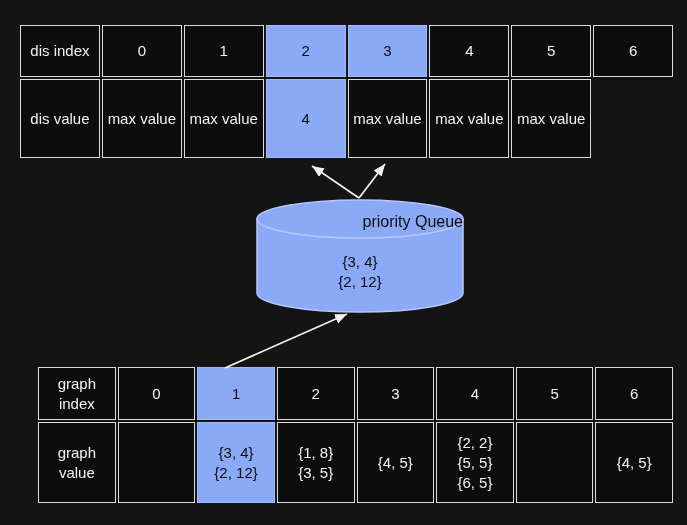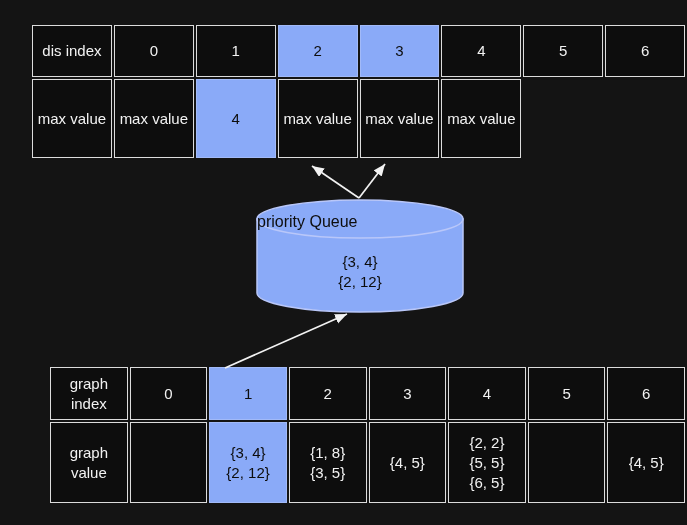--- a/index.html
+++ b/index.html
@@ -6,21 +6,21 @@
   .canvas {
     position: relative;
     width: 687px;
     height: 525px;
     background: #141414;
     font-family: "Liberation Sans", sans-serif;
     overflow: hidden;
   }
   .dtable {
     position: absolute;
-    left: 32px;
+    left: 20px;
     width: 653px;
     display: grid;
     grid-template-columns: repeat(8, 1fr);
     gap: 2px;
     box-sizing: border-box;
   }
   .dtable.dis   { top: 25px;  grid-template-rows: 52px 79px; }
   .dtable.graph { top: 367px; grid-template-rows: 53px 81px; padding-left: 18px; }
   .cell {
     box-sizing: border-box;
@@ -43,21 +43,21 @@
   }
   svg.overlay {
     position: absolute;
     left: 0; top: 0;
     pointer-events: none;
   }
   .queue-title {
     position: absolute;
     left: 257px; top: 213px;
     width: 206px;
-    text-align: left;
+    text-align: right;
     font-size: 16px;
     color: #0d0d0d;
     z-index: 3;
   }
   .queue-items {
     position: absolute;
     left: 257px; top: 252px;
     width: 206px;
     text-align: center;
     font-size: 15px;
@@ -74,20 +74,21 @@
 
   <div class="dtable dis">
     <div class="cell">dis index</div>
     <div class="cell">0</div>
     <div class="cell">1</div>
     <div class="cell hl">2</div>
     <div class="cell hl">3</div>
     <div class="cell">4</div>
     <div class="cell">5</div>
     <div class="cell">6</div>
+    <div class="cell">dis value</div>
     <div class="cell">max value</div>
     <div class="cell">max value</div>
     <div class="cell hl">4</div>
     <div class="cell">max value</div>
     <div class="cell">max value</div>
     <div class="cell">max value</div>
   </div>
 
   <div class="dtable graph">
     <div class="cell">graph

